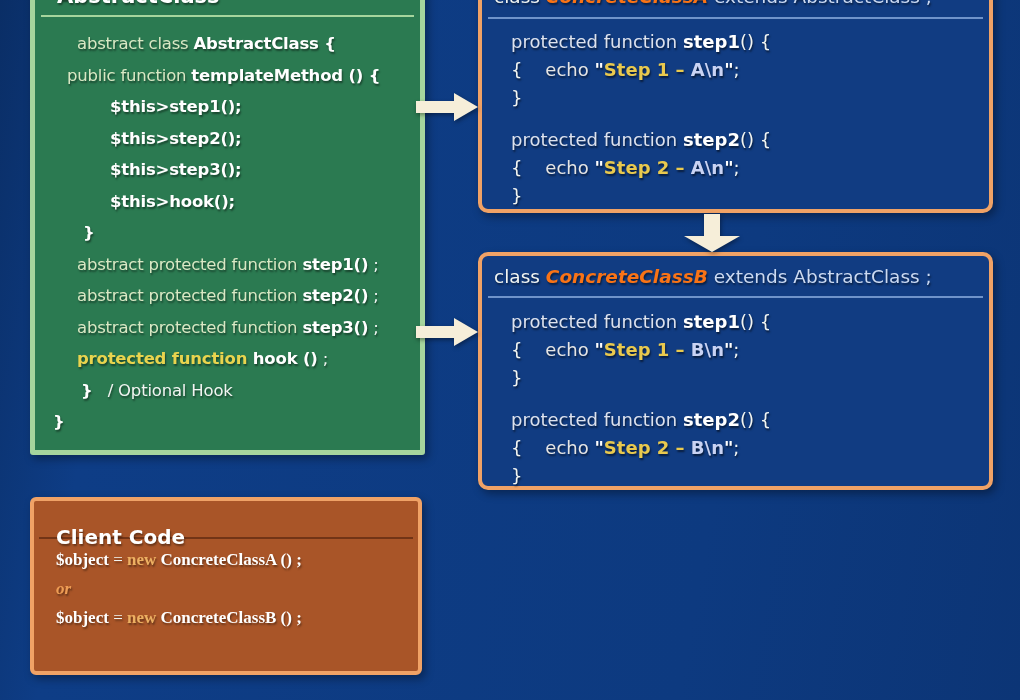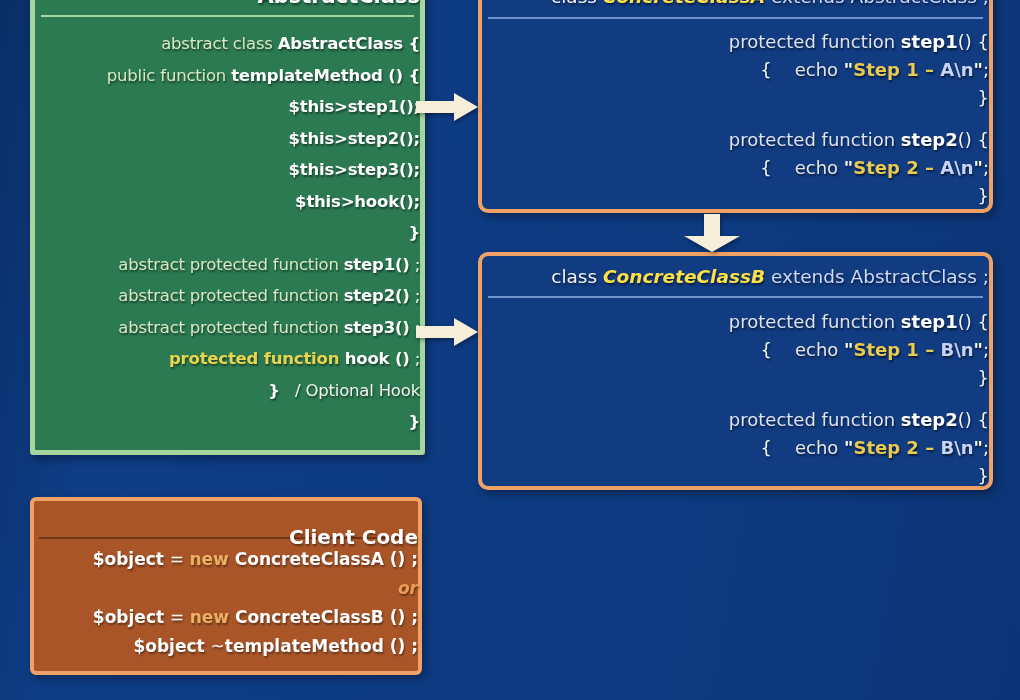--- a/index.html
+++ b/index.html
@@ -1,21 +1,20 @@
 <!DOCTYPE html>
 <html><head>
 <meta charset="utf-8">
 <style>
   * { margin:0; padding:0; box-sizing:border-box; }
   html,body { background:#0a2f63; }
   .canvas {
     position:relative; width:1020px; height:700px; overflow:hidden;
     background:linear-gradient(100deg,#0a2e66 0%,#0e3d86 14%,#0d3a80 70%,#0c3576 100%);
     font-family:"DejaVu Sans","Liberation Sans",sans-serif;
-    text-align:right;
   }
   .box { position:absolute; }
   .shadowed { box-shadow:3px 4px 8px rgba(0,0,0,0.35); }
 
   
   .box-abstract {
     left:30px; top:-24px; width:395px; height:479px;
     background:#2b7a51; border:5px solid #a6d59d; border-radius:3px;
   }
   .box-abstract .hdr { height:34px; line-height:26px; padding:2px 0 0 22px;
@@ -40,30 +39,30 @@
   .code-blue .line { line-height:28px; white-space:pre; color:#f2f5f8; padding-left:29px;
     text-shadow:1px 2px 2px rgba(0,0,0,.55); }
   .code-blue .gap { margin-top:14px; }
 
   
   .box-client { left:30px; top:497px; width:392px; height:178px;
     background:#a95528; border:4px solid #f0a266; border-radius:6px; }
   .box-client .hdr { padding:23px 0 0 22px; height:36px; line-height:26px; color:#fff;
     font-weight:bold; font-size:20px; text-shadow:1px 2px 2px rgba(0,0,0,.4); }
   .sep-client { height:2px; background:rgba(70,25,8,.55); margin:0 5px; }
-  .code-client { padding-top:6px; font-size:17px; }
+  .code-client { padding-top:6px; font-size:17px;font-family:Liberation Serif, serif; }
   .code-client .line { line-height:29px; white-space:pre; padding-left:22px; color:#fff;
     text-shadow:1px 2px 2px rgba(0,0,0,.4); }
 
   
   .c-pale { color:#d9e8c4; }
   .c-yellow { color:#e9d44e; font-weight:bold; }
   .c-w { color:#f2f5f2; }
   .c-wb { color:#ffffff; font-weight:bold; }
-  .c-wbi { color:#fde047; font-weight:bold; font-style:italic; }
+  .c-wbi { color:#f97316; font-weight:bold; font-style:italic; }
   .c-dim { color:#ccdaf2; }
   .c-gray { color:#dde2ee; }
   .c-cream { color:#e5e5e5; }
   .c-yb { color:#e9c94e; font-weight:bold; }
   .c-lav { color:#c9d3f4; font-weight:bold; }
   .c-orange { color:#edb062; font-weight:bold; }
   .c-ori { color:#ee9d55; font-weight:bold; font-style:italic; }
 
   
   .arrow-right { position:absolute; width:62px; height:28px;
@@ -130,21 +129,20 @@
     </div>
   </div>
 
   <div class="box box-client shadowed">
     <div class="hdr">Client Code</div>
     <div class="sep-client"></div>
     <div class="code-client">
       <div class="line"><span class="c-wb">$object </span><span class="c-w">= </span><span class="c-orange">new </span><span class="c-wb">ConcreteClassA () ;</span></div>
       <div class="line"><span class="c-ori">or</span></div>
       <div class="line"><span class="c-wb">$object </span><span class="c-w">= </span><span class="c-orange">new </span><span class="c-wb">ConcreteClassB () ;</span></div>
-      <div class="line"><span class="c-wb">$object </span><span class="c-w">~</span><span class="c-wb">templateMethod () ;</span></div>
     </div>
   </div>
 
   <div class="arrow-right arrow-a">
     <div class="shaft"></div>
     <div class="head"></div>
   </div>
   <div class="arrow-right arrow-b">
     <div class="shaft"></div>
     <div class="head"></div>

